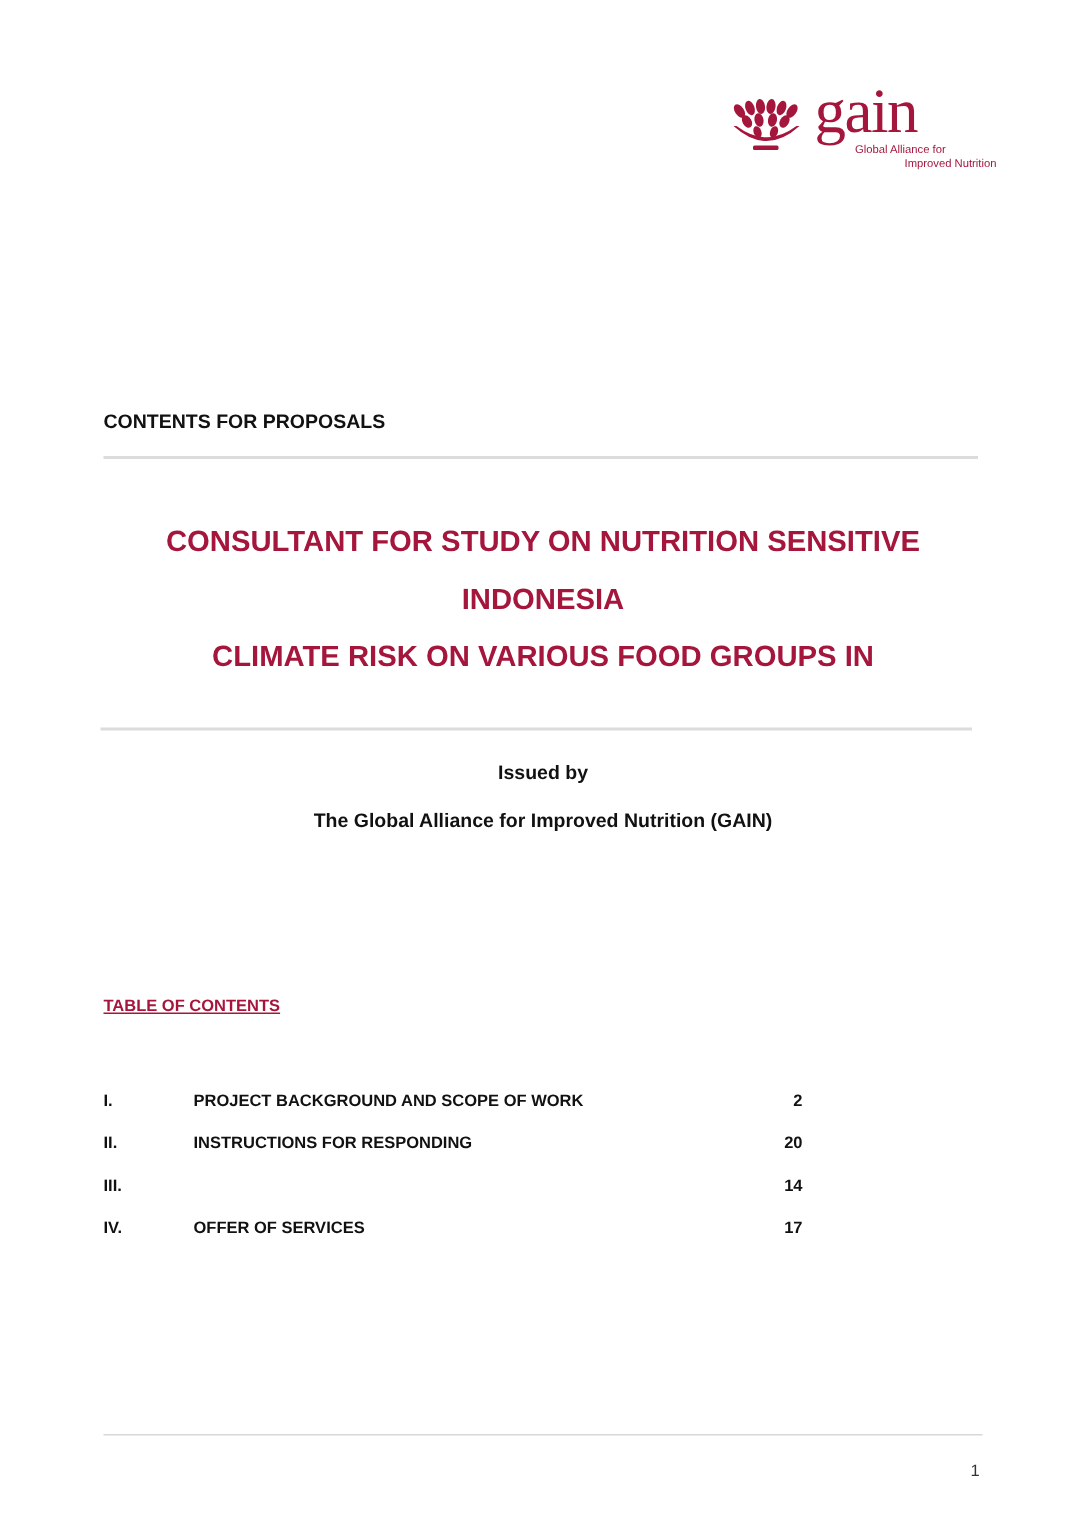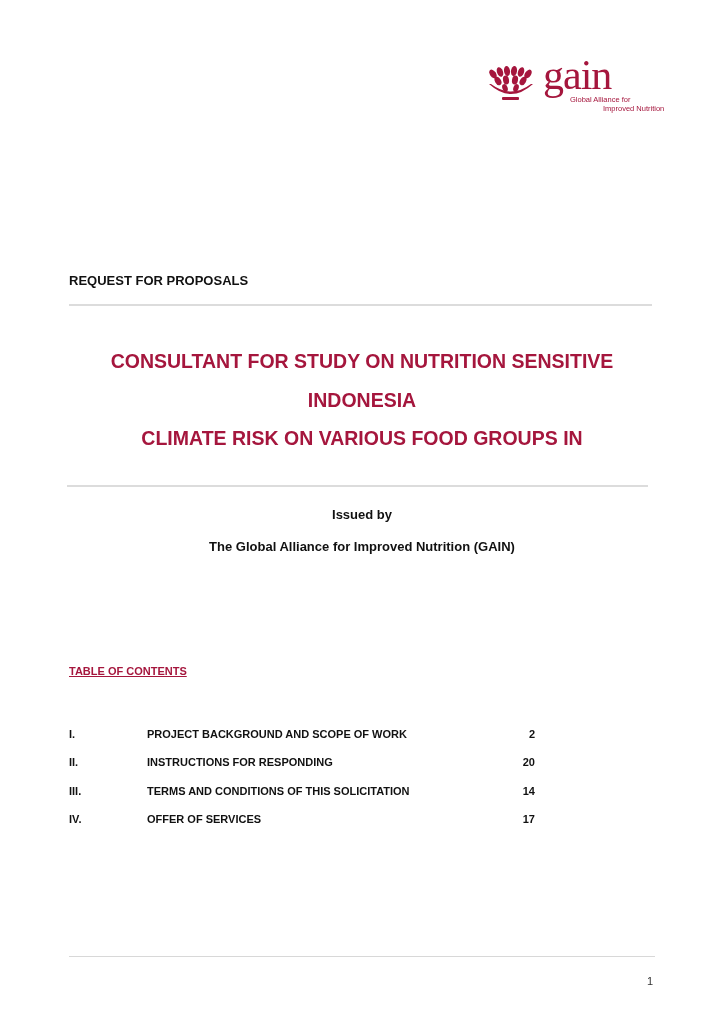--- a/index.html
+++ b/index.html
@@ -27,21 +27,21 @@
   .issued { left:0; width:724px; text-align:center; font-size:13px; font-weight:bold; color:#111; }
   .issued.l1 { top:507px; }
   .issued.l2 { top:539px;text-align:center; }
 
   .toc-head { left:69px; top:665px; font-size:11px; font-weight:bold; color:#a5163d;
               text-decoration:underline; }
 
   .toc { left:69px; top:728px; width:466px; }
   .toc-row { position:relative; height:28.3px; font-size:11px; font-weight:bold; color:#111; }
   .toc-num { position:absolute; left:0; top:0; }
-  .toc-label { position:absolute; left:30px; top:0;padding-left:48px; }
+  .toc-label { position:absolute; left:12px; top:0;padding-left:48px; }
   .toc-page { position:absolute; right:0; top:0; }
 
   .pagenum { left:647px; top:975px; font-size:11px; color:#333; }
 </style>
 </head>
 <body>
 
 <div class="abs logo">
   <svg width="52" height="40" viewBox="0 0 52 40" style="position:absolute;left:0;top:6px;">
     <g fill="#a5163d">
@@ -59,21 +59,21 @@
       <ellipse cx="29" cy="22" rx="2.6" ry="4" transform="rotate(20 29 22)"></ellipse>
       <path d="M2 18 Q24 38 46 18 L44 18 Q24 33 4 18 Z"></path>
       <rect x="15" y="31" width="17" height="3" rx="1"></rect>
     </g>
   </svg>
   <div class="logo-word">gain</div>
   <div class="logo-sub l1">Global Alliance for</div>
   <div class="logo-sub l2">Improved Nutrition</div>
 </div>
 
-<div class="abs rfp">REQUEST FOR PROPOSALS</div>
+<div class="abs rfp">CONTENTS FOR PROPOSALS</div>
 <div class="abs rule rule1"></div>
 
 <div class="abs title">
   <div>CONSULTANT FOR STUDY ON NUTRITION SENSITIVE</div>
   <div>INDONESIA</div>
   <div>CLIMATE RISK ON VARIOUS FOOD GROUPS IN</div>
 </div>
 <div class="abs rule rule2"></div>
 
 <div class="abs issued l1">Issued by</div>
@@ -87,21 +87,20 @@
     <span class="toc-label">PROJECT BACKGROUND AND SCOPE OF WORK</span>
     <span class="toc-page">2</span>
   </div>
   <div class="toc-row">
     <span class="toc-num">II.</span>
     <span class="toc-label">INSTRUCTIONS FOR RESPONDING</span>
     <span class="toc-page">20</span>
   </div>
   <div class="toc-row">
     <span class="toc-num">III.</span>
-    <span class="toc-label">TERMS AND CONDITIONS OF THIS SOLICITATION</span>
     <span class="toc-page">14</span>
   </div>
   <div class="toc-row">
     <span class="toc-num">IV.</span>
     <span class="toc-label">OFFER OF SERVICES</span>
     <span class="toc-page">17</span>
   </div>
 </div>
 
 <div class="abs rule3"></div>

